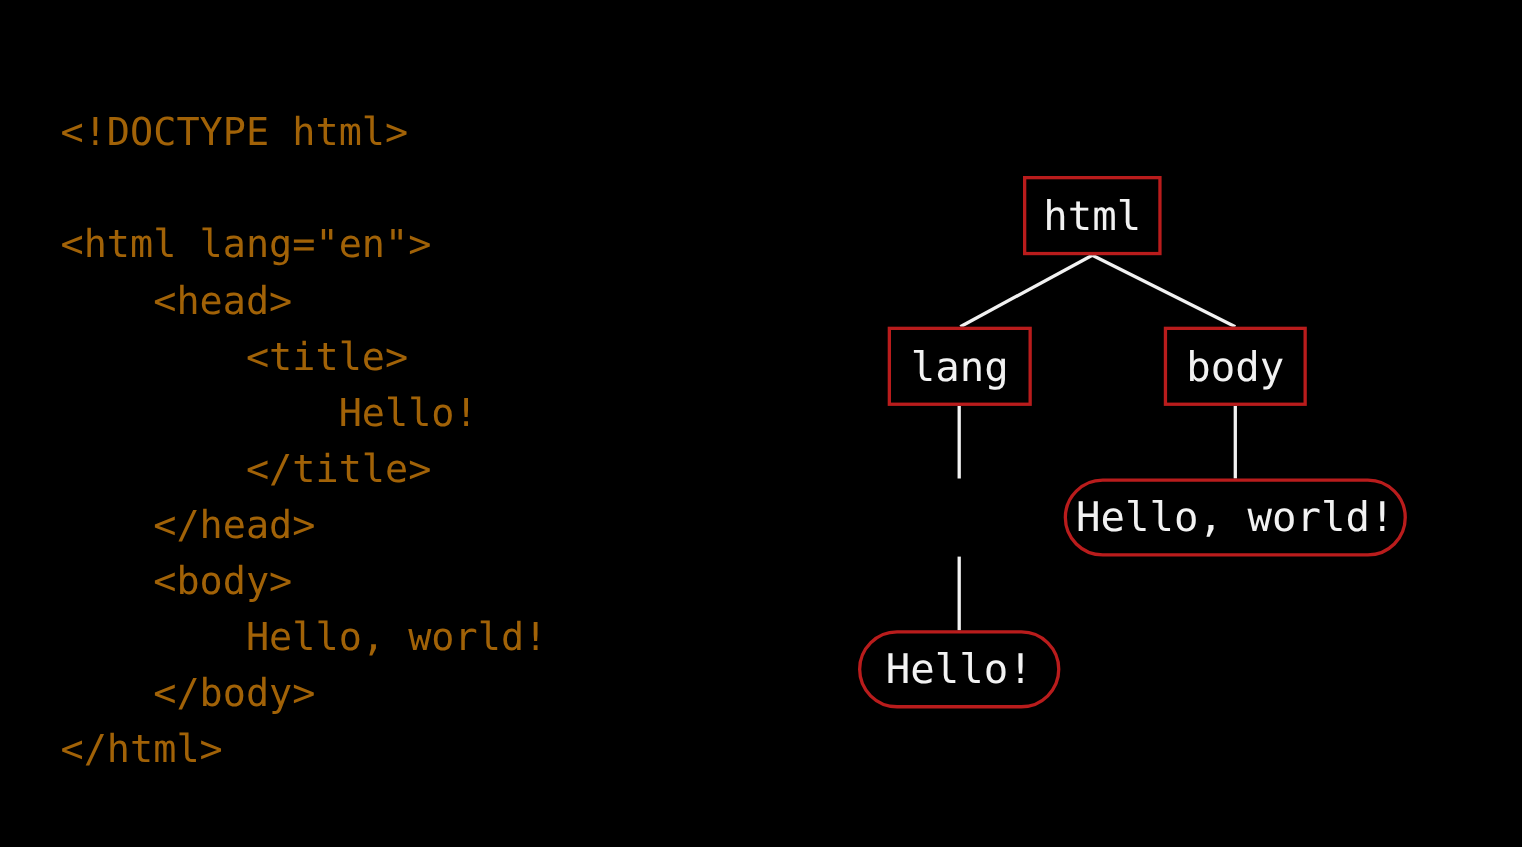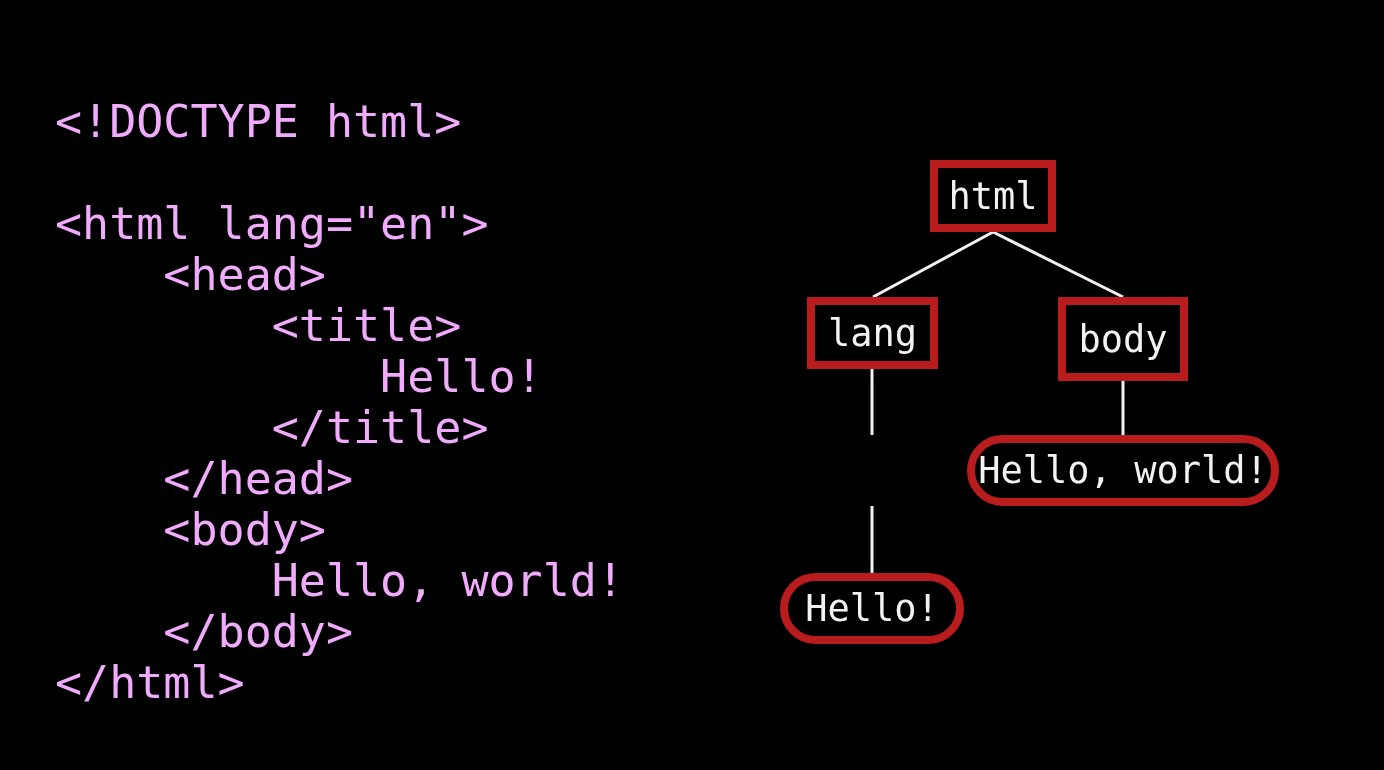--- a/index.html
+++ b/index.html
@@ -17,23 +17,23 @@
     font-family: "DejaVu Sans Mono", "Liberation Mono", monospace;
   }
 
   
   #code-listing {
     position: absolute;
     left: 55px;
     top: 96px;
     margin: 0;
     padding: 0;
-    color: #f0abfc;
+    color: #a16207;
     font-family: "DejaVu Sans Mono", "Liberation Mono", monospace;
-    font-size: 45px;
+    font-size: 35px;
     line-height: 51px;
     letter-spacing: 0px;
     white-space: pre;
     font-weight: 400;
   }
   #code-listing .code-line {
     display: block;
     height: 51px;
     white-space: pre;
   }
@@ -54,38 +54,38 @@
     height: 540px;
     overflow: visible;
   }
   .tree-node {
     position: absolute;
     box-sizing: border-box;
     display: flex;
     align-items: center;
     justify-content: center;
     background: #000000;
-    border: 8px solid #b91c1c;
+    border: 3px solid #b91c1c;
     color: #f2f2f2;
     font-family: "DejaVu Sans Mono", "Liberation Mono", monospace;
     font-size: 37px;
     line-height: 1;
     white-space: nowrap;
   }
   .tree-node.element-node {
     border-radius: 0px;
   }
   .tree-node.text-node {
     border-radius: 36px;
   }
 
   
   #node-html      { left: 190px; top:  20px; width: 126px; height: 72px; }
   #node-head      { left:  67px; top: 157px; width: 131px; height: 72px; }
-  #node-body      { left: 318px; top: 157px; width: 130px; height: 84px; }
+  #node-body      { left: 318px; top: 157px; width: 130px; height: 72px; }
   #node-title     { left:  65px; top: 295px; width: 134px; height: 71px; }
   #node-hello-world { left: 227px; top: 295px; width: 312px; height: 71px; }
   #node-hello     { left:  40px; top: 433px; width: 184px; height: 71px; }
 </style>
 </head>
 <body>
 
 <div id="slide">
 
   <pre id="code-listing"><span class="code-line">&lt;!DOCTYPE html&gt;</span><span class="code-line"></span><span class="code-line">&lt;html lang="en"&gt;</span><span class="code-line">    &lt;head&gt;</span><span class="code-line">        &lt;title&gt;</span><span class="code-line">            Hello!</span><span class="code-line">        &lt;/title&gt;</span><span class="code-line">    &lt;/head&gt;</span><span class="code-line">    &lt;body&gt;</span><span class="code-line">        Hello, world!</span><span class="code-line">    &lt;/body&gt;</span><span class="code-line">&lt;/html&gt;</span></pre>

